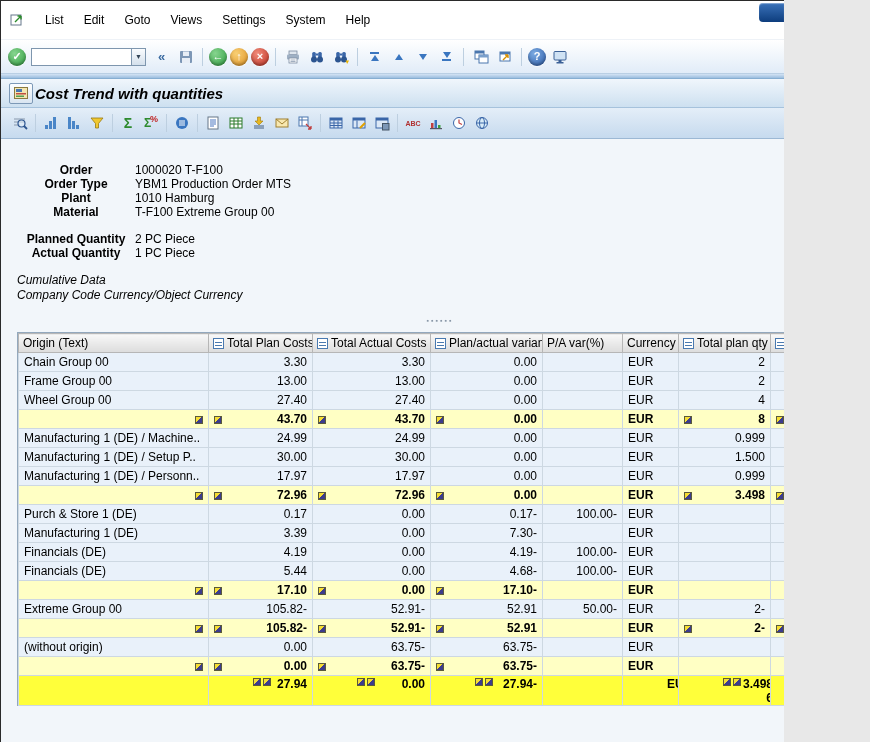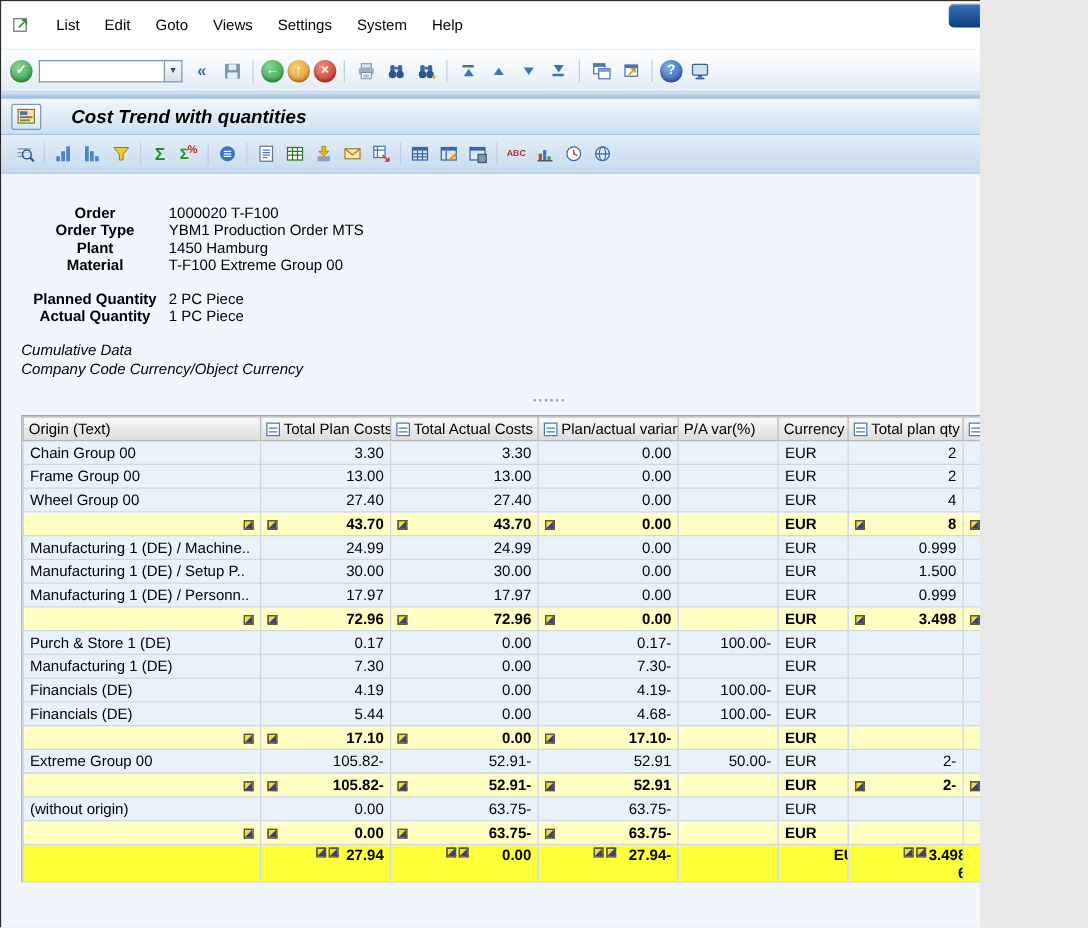--- a/index.html
+++ b/index.html
@@ -31,21 +31,21 @@
   .icnbtn{width:21px;height:21px;display:flex;align-items:center;justify-content:center;border-radius:2px;}
   .tb-sep{width:1px;height:18px;background:#bdcfe0;margin:0 3px;}
   .g-collapse{color:#3a6aa0;font-weight:bold;font-size:13px;}
   .navstack{display:flex;flex-direction:column;align-items:center;gap:1px;}
   .tri-up{width:0;height:0;border-left:4px solid transparent;border-right:4px solid transparent;border-bottom:6px solid #3a76c0;}
   .tri-down{width:0;height:0;border-left:4px solid transparent;border-right:4px solid transparent;border-top:6px solid #3a76c0;}
   .navbarline{width:9px;height:2px;background:#3a76c0;}
 
   
   .band{flex:0 0 5px;background:linear-gradient(#d3e3f4,#9bbdde);border-bottom:1px solid #86aed2;}
-  .titlebar{flex:0 0 29px;display:flex;align-items:center;gap:24px;padding:0 8px;
+  .titlebar{flex:0 0 29px;display:flex;align-items:center;gap:2px;padding:0 8px;
     background:linear-gradient(#f0f6fc,#cde0f0);border-bottom:1px solid #a6c2dc;}
   .title-btn{width:24px;height:21px;border:1px solid #7d99b7;border-radius:2px;
     background:linear-gradient(#fdfeff,#d9e5f1);display:flex;align-items:center;justify-content:center;}
   .screen-title{font-size:15px;font-weight:bold;font-style:italic;}
 
   
   .alv-toolbar{flex:0 0 31px;display:flex;align-items:center;gap:1px;padding:0 8px;
     background:linear-gradient(#e4eef8,#c6daee);border-bottom:1px solid #9cb8d4;}
   .icn{width:22px;height:22px;display:flex;align-items:center;justify-content:center;border-radius:2px;position:relative;}
   .g-sum{color:#2e8b2e;font-weight:bold;font-size:14px;line-height:1;}
@@ -376,21 +376,21 @@
         <div class="info-row">
           <span class="info-label">Order</span>
           <span class="info-value">1000020 T-F100</span>
         </div>
         <div class="info-row">
           <span class="info-label">Order Type</span>
           <span class="info-value">YBM1 Production Order MTS</span>
         </div>
         <div class="info-row">
           <span class="info-label">Plant</span>
-          <span class="info-value">1450 Hamburg</span>
+          <span class="info-value">1010 Hamburg</span>
         </div>
         <div class="info-row">
           <span class="info-label">Material</span>
           <span class="info-value">T-F100 Extreme Group 00</span>
         </div>
       </div>
     <div class="info-block">
         <div class="info-row">
           <span class="info-label">Planned Quantity</span>
           <span class="info-value">2 PC Piece</span>
@@ -601,21 +601,21 @@
               <td class="c-num">0.17</td>
               <td class="c-num">0.00</td>
               <td class="c-num">0.17-</td>
               <td class="c-num">100.00-</td>
               <td>EUR</td>
               <td class="c-num"></td>
               <td class="c-num"></td>
             </tr>
             <tr class="data">
               <td class="c-origin">Manufacturing 1 (DE)</td>
-              <td class="c-num">7.30</td>
+              <td class="c-num">3.39</td>
               <td class="c-num">0.00</td>
               <td class="c-num">7.30-</td>
               <td class="c-num"></td>
               <td>EUR</td>
               <td class="c-num"></td>
               <td class="c-num"></td>
             </tr>
             <tr class="data">
               <td class="c-origin">Financials (DE)</td>
               <td class="c-num">4.19</td>

